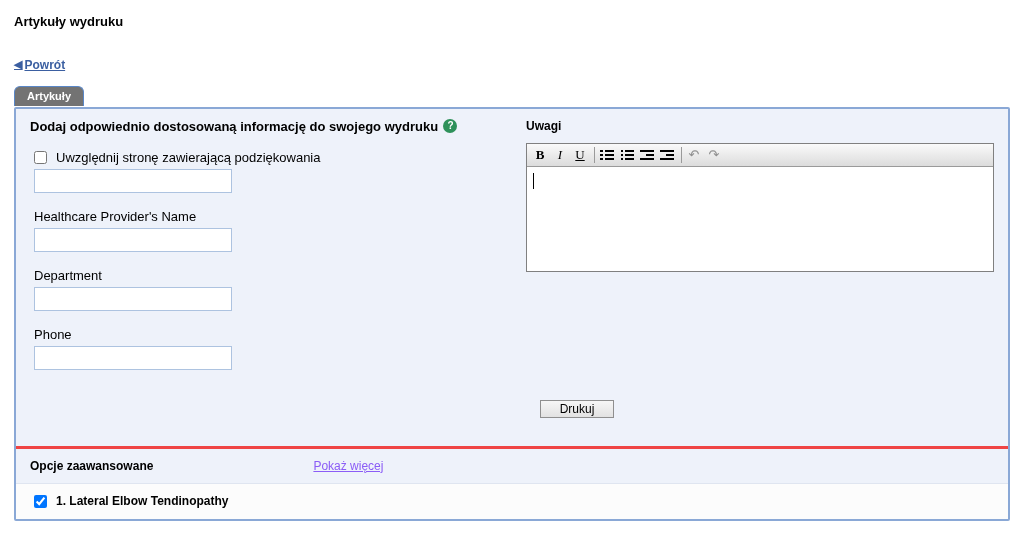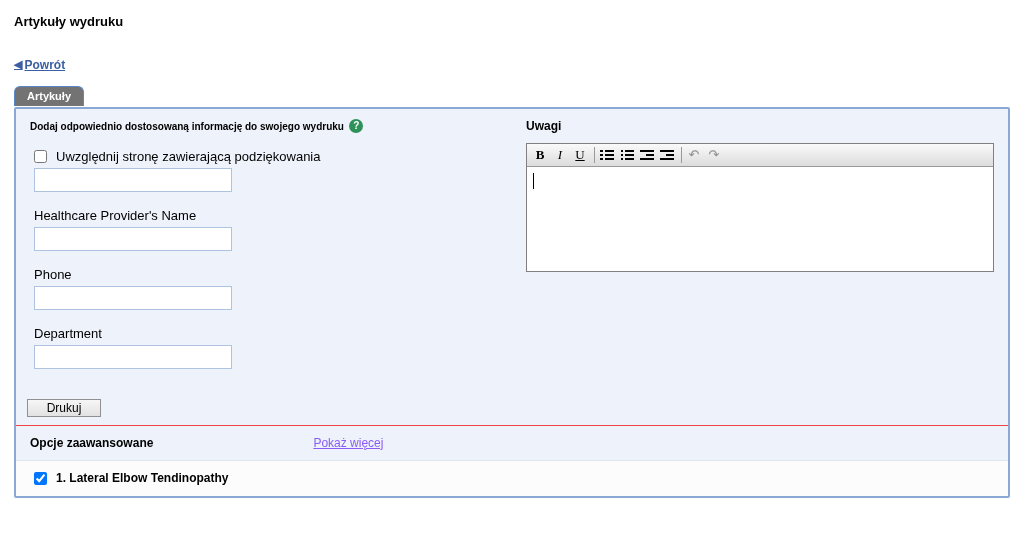--- a/index.html
+++ b/index.html
@@ -13,21 +13,21 @@
        border:1px solid #5a87c7;border-bottom:none;border-radius:6px 6px 0 0;
        padding:3px 12px 4px 12px;}
 
   .panel{border:2px solid #8aa8d6;border-radius:2px;background:#eef2fa;}
   .panel-inner{padding:0;}
 
   .two-col{display:flex;}
   .col-l{flex:0 0 510px;box-sizing:border-box;padding:10px 14px 14px 14px;}
   .col-r{flex:1;box-sizing:border-box;padding:10px 14px 10px 0;}
 
-  .section-heading{font-weight:bold;font-size:10px;display:inline;}
+  .section-heading{font-weight:bold;font-size:13px;display:inline;}
   .help-icon{display:inline-block;width:14px;height:14px;border-radius:50%;
              background:#2e915a;color:#fff;font-size:10px;font-weight:bold;
              text-align:center;line-height:14px;vertical-align:top;margin-left:2px;}
 
   .chk-row{margin-top:14px;margin-bottom:2px;display:flex;align-items:center;font-size:13px;}
   .chk-row label{margin-left:6px;}
   .field{margin-bottom:16px;}
   .field-label{font-size:13px;margin-bottom:4px;margin-left:4px;}
   .text-input{width:190px;height:20px;border:1px solid #adc3e0;background:#fff;padding:1px 3px;font-size:12px;margin-left:4px;}
 
@@ -59,25 +59,25 @@
       linear-gradient(#000,#000) 0 1px/14px 2px no-repeat,
       linear-gradient(#000,#000) 6px 5px/8px 2px no-repeat,
       linear-gradient(#000,#000) 0 9px/14px 2px no-repeat;}
   .indent-icon::after,.outdent-icon::after{content:"";width:0;height:0;border-top:3px solid transparent;border-bottom:3px solid transparent;position:relative;}
   .indent-icon{position:relative;}
   .outdent-icon{position:relative;}
   .arrow-btn{color:#8f8f8f;font-size:13px;}
   .rte-body{height:92px;padding:6px;font-size:14px;font-family:Arial,sans-serif;}
   .caret-line{display:inline-block;width:1px;height:16px;background:#000;}
 
-  .print-row{padding:0 0 8px 11px;text-align:left;}
+  .print-row{padding:0 0 8px 4px;text-align:left;margin-left:520px;}
   .print-btn{min-width:74px;padding:1px 10px;font-size:12px;
              background:linear-gradient(#f6f6f6,#e2e2e2);border:1px solid #8f8f8f;}
 
-  .divider-row{border-top:1px solid #ef4444;padding:10px 14px;}
+  .divider-row{border-top:3px solid #ef4444;padding:10px 14px;margin-top:20px;}
   .adv-row{display:flex;align-items:center;}
   .adv-label{font-weight:bold;font-size:12px;}
   .adv-link{color:#8b5cf6;text-decoration:underline;font-size:12px;margin-left:160px;}
 
   .articles-hdr{border-top:1px solid #c6d2e6;background:#e9eef8;padding:9px 14px;font-weight:bold;border-bottom:1px solid #c6d2e6;}
   .article-item{background:#fcfcfc;padding:8px 14px;display:flex;align-items:center;border-top:1px solid #dfe5f0;}
   .article-item:first-of-type{border-top:none;}
   .article-item label{font-weight:bold;font-size:12px;margin-left:6px;}
 </style>
 </head>
@@ -111,25 +111,25 @@
           </div>
 
           <div class="field">
             <input class="text-input" type="text" value="" style="">
           </div>
           <div class="field">
             <div class="field-label">Healthcare Provider's Name</div>
             <input class="text-input" type="text" value="" style="">
           </div>
           <div class="field">
-            <div class="field-label">Phone</div>
+            <div class="field-label">Department</div>
             <input class="text-input" type="text" value="" style="">
           </div>
           <div class="field">
-            <div class="field-label">Department</div>
+            <div class="field-label">Phone</div>
             <input class="text-input" type="text" value="" style="">
           </div>
         </div>
 
         <div class="col-r">
           <div class="uwagi-label">Uwagi</div>
 
           <div class="rte">
             <div class="rte-toolbar">
               <div class="tb-btn" style="font-weight:bold">B</div>

